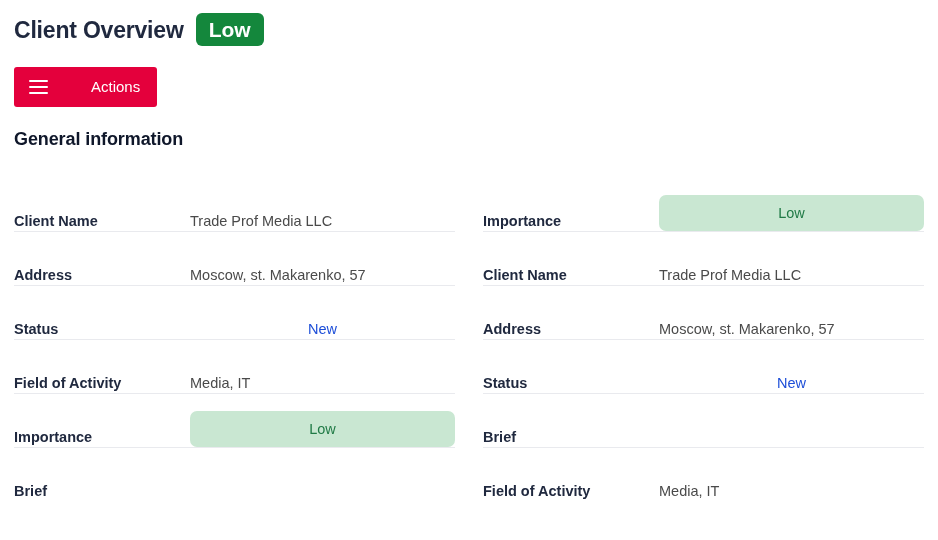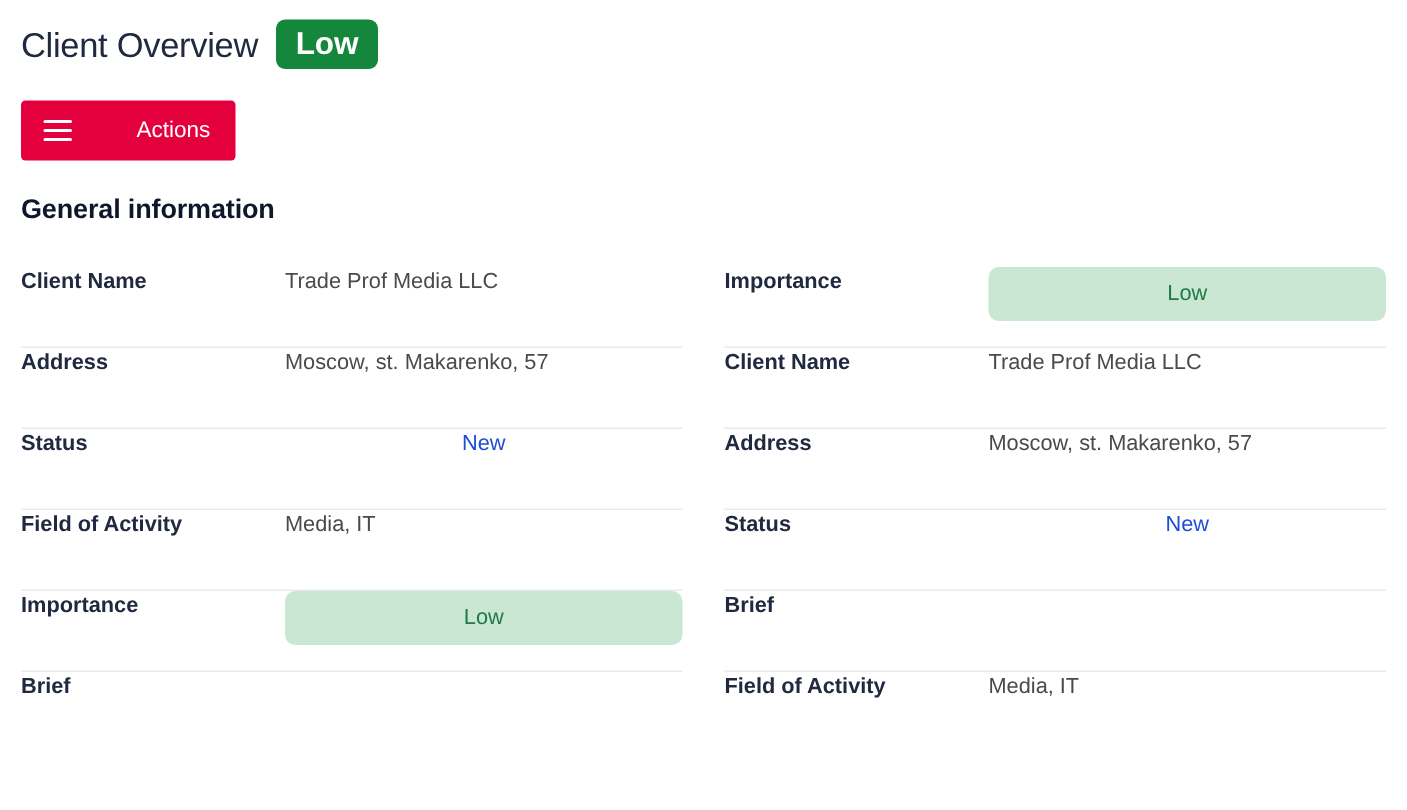--- a/index.html
+++ b/index.html
@@ -24,21 +24,21 @@
   .page-header {
     display: flex;
     align-items: center;
     gap: 12px;
     padding: 13px 0 0 14px;
     height: 46px;
   }
 
   .page-title {
     font-size: 23px;
-    font-weight: normal;
+    font-weight: bold;
     color: #20293f;
     letter-spacing: -0.2px;
     line-height: 30px;
     white-space: nowrap;
   }
 
   .title-badge {
     display: inline-flex;
     align-items: center;
     justify-content: center;
@@ -112,21 +112,21 @@
   }
 
   .field-column {
     width: 469px;
     padding: 0 14px;
   }
 
   .field-row {
     position: relative;
     display: flex;
-    align-items: flex-start;
+    align-items: flex-end;
     height: 54px;
     border-bottom: 1px solid #e9eaee;
   }
   .field-row.last {
     border-bottom: 1px solid transparent;
   }
 
   .field-label {
     width: 176px;
     flex: 0 0 176px;

